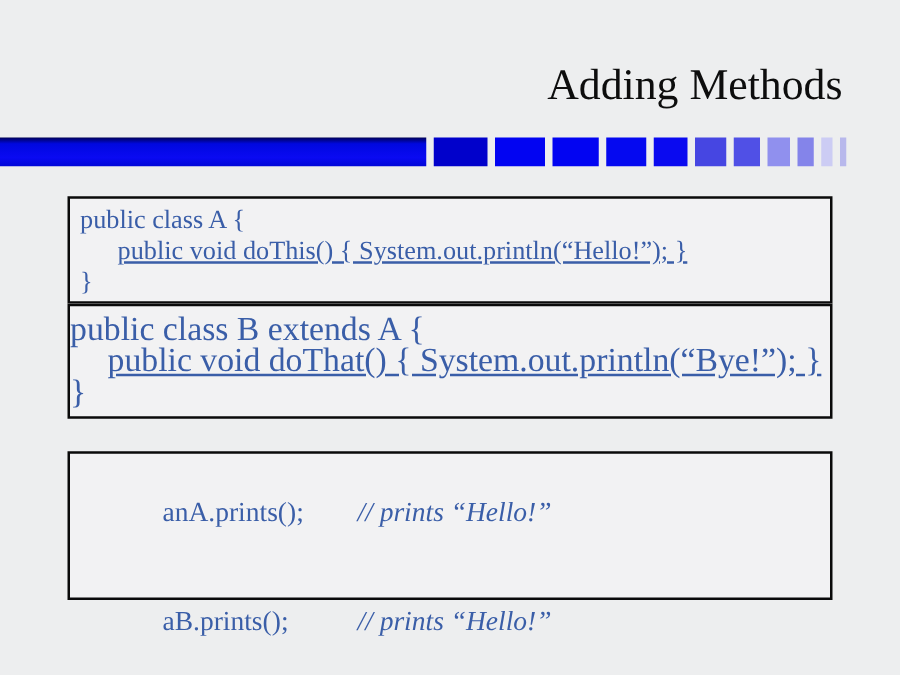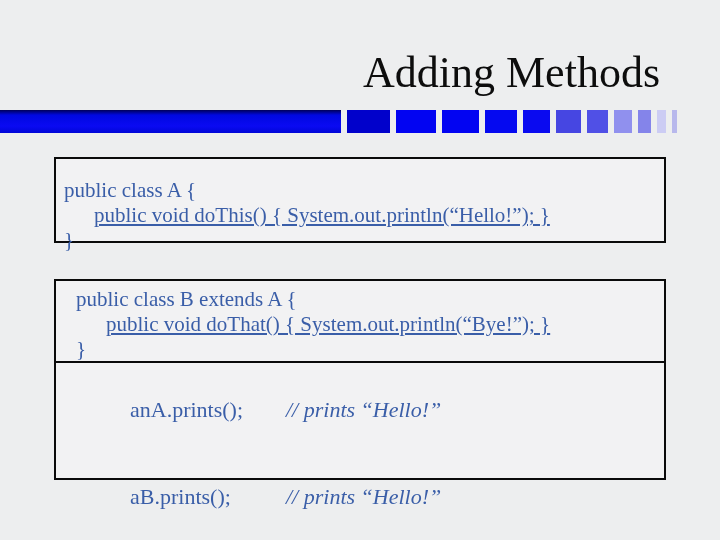--- a/index.html
+++ b/index.html
@@ -8,23 +8,23 @@
     width: 720px;
     height: 540px;
     background: #edeeef;
     overflow: hidden;
     font-family: "Liberation Serif", serif;
   }
   .title {
     position: absolute;
     top: 50px;
     left: 0;
-    right: 60px;
+    right: 46px;
     text-align: right;
-    font-size: 44px;
+    font-size: 35px;
     line-height: 1.05;
     color: #0d0d0d;
     padding-left: 36px;
   }
   .decor {
     position: absolute;
     top: 110px;
     left: 0;
     height: 23px;
     display: flex;
@@ -39,22 +39,22 @@
   .sq { height: 23px; flex: 0 0 auto; }
   .code-box {
     position: absolute;
     left: 54px;
     width: 612px;
     box-sizing: border-box;
     background: #f2f2f3;
     border: 2px solid #0a0a0a;
     color: #3a5ea8;
   }
-  .box-a { top: 157px; height: 86px; padding: 19px 8px 0 8px; font-size: 21px; }
-  .box-b { top: 243px; height: 92px; padding: 6px 8px 0 20px; font-size: 21px; margin-top: 36px; }
+  .box-a { top: 157px; height: 86px; padding: 4px 8px 0 8px; font-size: 21px; }
+  .box-b { top: 243px; height: 92px; padding: 6px 8px 0 0; font-size: 27px; }
   .box-main { top: 361px; height: 119px; padding: 3px 8px 0 8px; font-size: 22px; }
   .code-line { line-height: 25px; white-space: pre; }
   .indent { padding-left: 30px; text-decoration: underline; }
   .stmt-row { line-height: 29px; padding-left: 33px; white-space: pre; }
   .stmt-code { display: inline-block; min-width: 156px; }
   .comment { font-style: italic; text-align: center; }
 </style>
 </head>
 <body>
 

